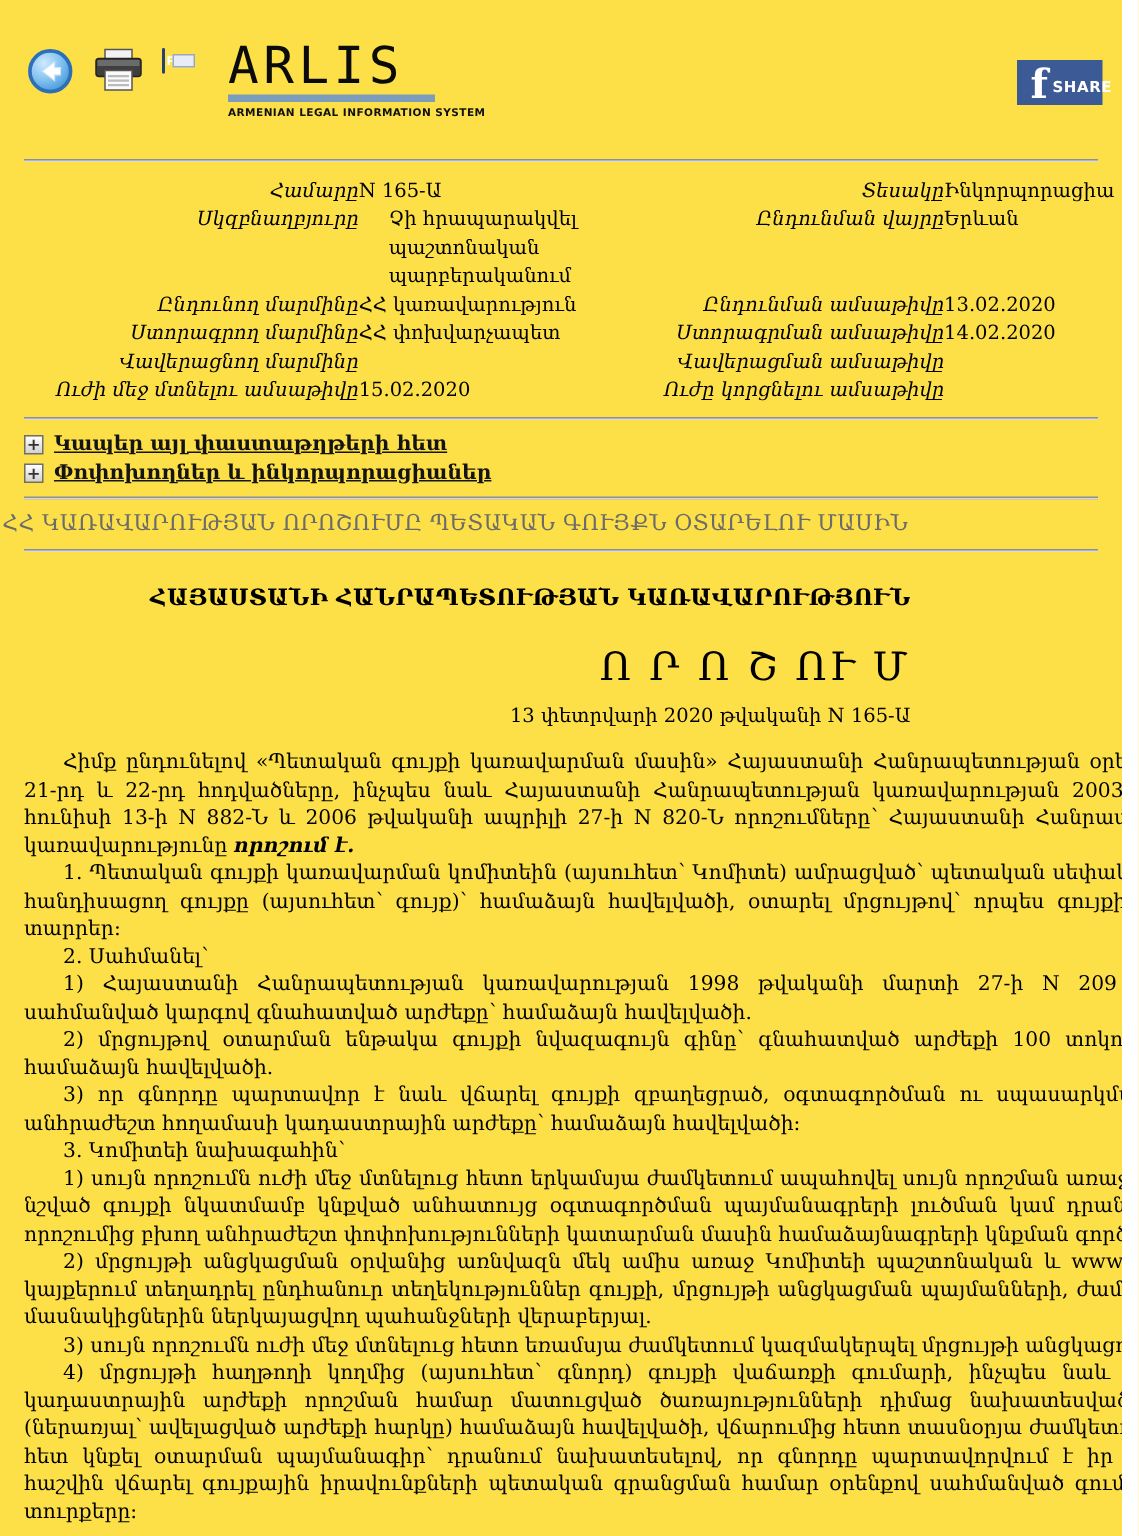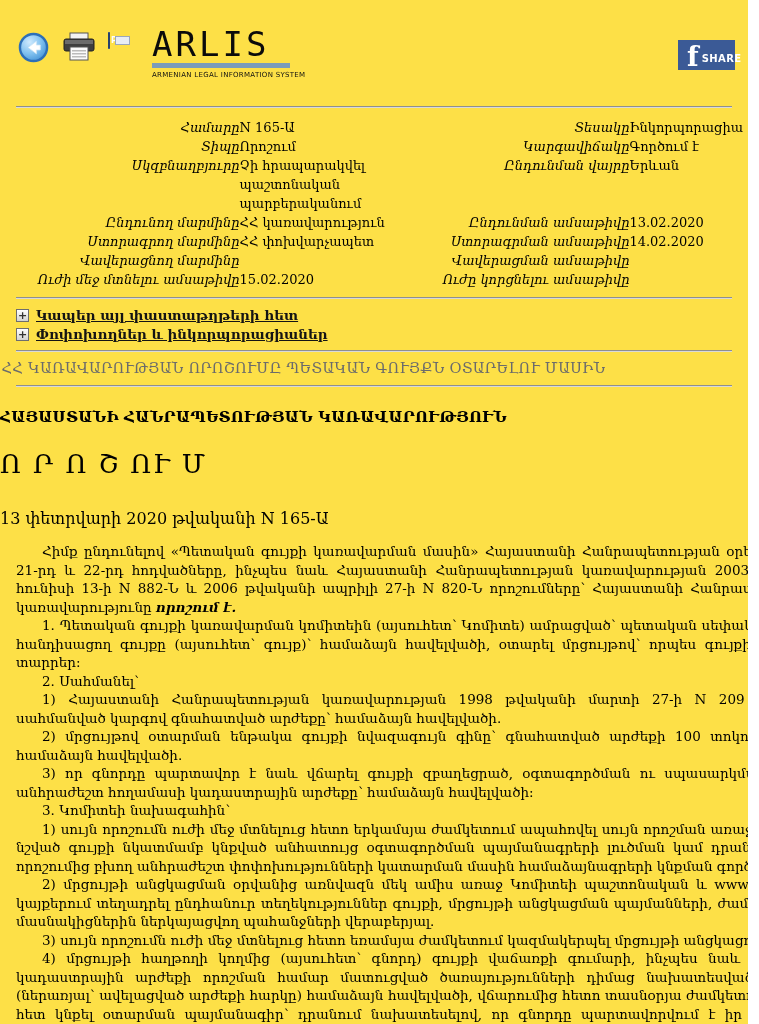--- a/index.html
+++ b/index.html
@@ -16,52 +16,52 @@
   .pdf-icon { width:27px; height:29px; border:1px solid #27426e; border-radius:3px; background:#4a6ea9; position:relative; }
   .pdf-icon .pdf-red { position:absolute; left:2px; right:2px; top:2px; height:12px; background:#cf1f1f;
       color:#fff; font:bold 8px/12px "DejaVu Sans",sans-serif; text-align:center; letter-spacing:0.5px; }
   .pdf-icon .pdf-disk { position:absolute; left:6px; bottom:3px; width:15px; height:9px; background:#e8edf5; border:1px solid #9aa7bd; }
 
   .logo { position:absolute; left:152px; top:28px; width:140px; }
   .logo-title { font-family:"DejaVu Sans Mono","Liberation Mono",monospace; font-size:34px; line-height:32px;
       letter-spacing:3px; color:#0b0b0b; }
   .logo-bar { height:5px; background:#7b9cba; margin-top:3px; width:138px; }
   .logo-sub { margin-top:3px; font-family:"DejaVu Sans","Liberation Sans",sans-serif; font-size:7px;
-      font-weight:normal; letter-spacing:0.3px; color:#101010; white-space:nowrap; }
+      font-weight:bold; letter-spacing:0.3px; color:#101010; white-space:nowrap; }
 
   .fb-btn { position:absolute; right:13px; top:40px; width:57px; height:30px; background:#3b5a96;
       display:flex; align-items:stretch; cursor:pointer; border:none; }
   .fb-f { font-family:"DejaVu Serif",serif; font-weight:bold; color:#fff; font-size:27px; line-height:34px; margin-left:9px; }
   .fb-share { color:#fff; font-family:"DejaVu Sans",sans-serif; font-weight:bold; font-size:10px;
       align-self:flex-end; margin:0 0 6px 3px; letter-spacing:0.4px; }
 
   
   .rule { height:2px; background:#8f8f8f; border-bottom:1px solid #d9d9d9; margin:0 16px; }
 
   
   table.meta { width:727px; margin:10px 16px 8px; border-collapse:collapse; font-size:13px; line-height:19px; }
   table.meta td { vertical-align:top; padding:0; }
   td.lbl { font-style:italic; text-align:right; padding-right:5px; white-space:nowrap; }
-  .narrow-val { display:inline-block; max-width:140px; vertical-align:top; }
+  .narrow-val { display:inline-block; max-width:140px; vertical-align:top;margin-left:20px; }
 
   
   .links { margin:8px 16px 8px; }
   .link-row { display:flex; align-items:center; margin:3px 0; }
   .plus-box { width:13px; height:13px; border:1px solid #6e6e6e; background:linear-gradient(#ffffff,#d2d2d2);
       font:bold 11px/11px "DejaVu Sans",sans-serif; color:#333; text-align:center; margin-right:7px; flex:none; cursor:pointer; }
   a.doc-link { color:#141414; font-weight:bold; font-size:13.5px; text-decoration:underline; cursor:pointer; }
 
   
   .banner-title { width:607px; text-align:center; color:#6b6b6b; font-size:14.5px; padding:8px 0 9px; letter-spacing:0.3px; }
 
   
-  .headings { width:607px; text-align:left; }
+  .headings { width:607px; text-align:right; }
   .org { font-weight:bold; font-size:15px; margin-top:21px; letter-spacing:0.2px; }
   .doctype { font-size:26px; margin-top:23px; letter-spacing:2px; }
-  .dateline { font-size:16px; margin-top:30px; }
+  .dateline { font-size:13px; margin-top:10px; }
   .subject { font-weight:bold; font-size:15px; margin-top:15px; }
 
   
   .doc-body { width:812px; margin:14px 0 0 16px; text-align:justify; font-size:13.5px; line-height:18.5px; }
   .para { text-indent:26px; }
   .decide { font-weight:bold; font-style:italic; }
 </style>
 </head>
 <body>
 
@@ -128,26 +128,20 @@
         <col>
       </colgroup>
     <tbody>
       <tr>
         <td class="lbl">Համարը</td>
         <td>N 165-Ա</td>
         <td class="lbl">Տեսակը</td>
         <td>Ինկորպորացիա</td>
       </tr>
       <tr>
-        <td class="lbl">Տիպը</td>
-        <td>Որոշում</td>
-        <td class="lbl">Կարգավիճակը</td>
-        <td>Գործում է</td>
-      </tr>
-      <tr>
         <td class="lbl">Սկզբնաղբյուրը</td>
         <td><span class="narrow-val">Չի հրապարակվել պաշտոնական պարբերականում</span></td>
         <td class="lbl">Ընդունման վայրը</td>
         <td>Երևան</td>
       </tr>
       <tr>
         <td class="lbl">Ընդունող մարմինը</td>
         <td>ՀՀ կառավարություն</td>
         <td class="lbl">Ընդունման ամսաթիվը</td>
         <td>13.02.2020</td>

